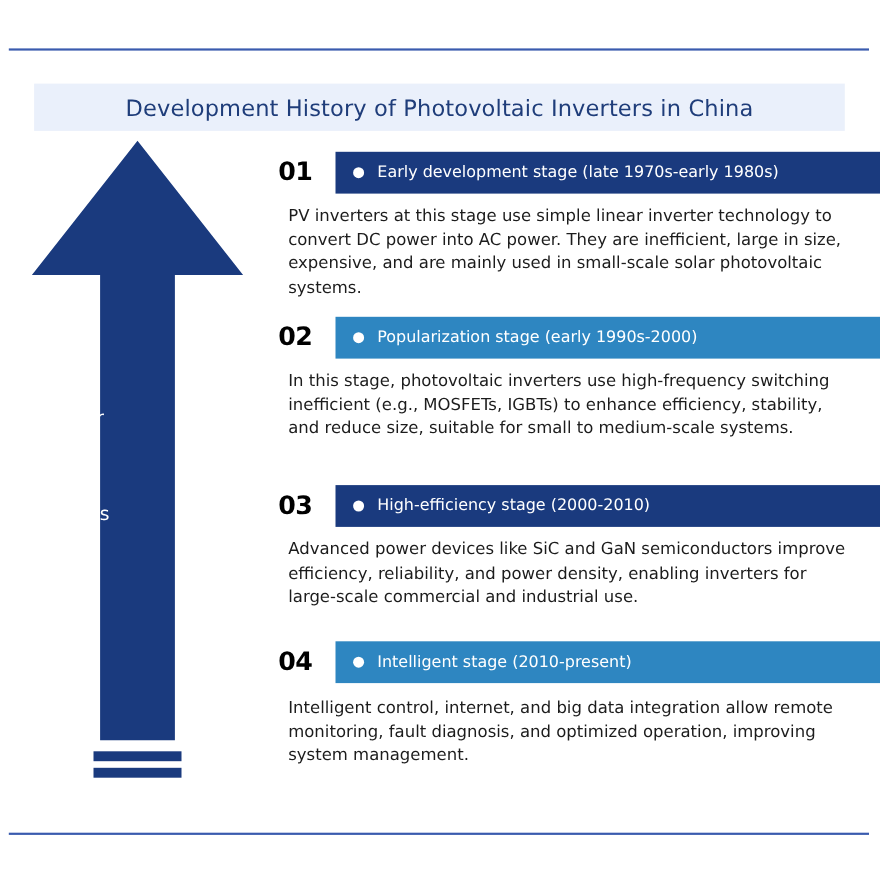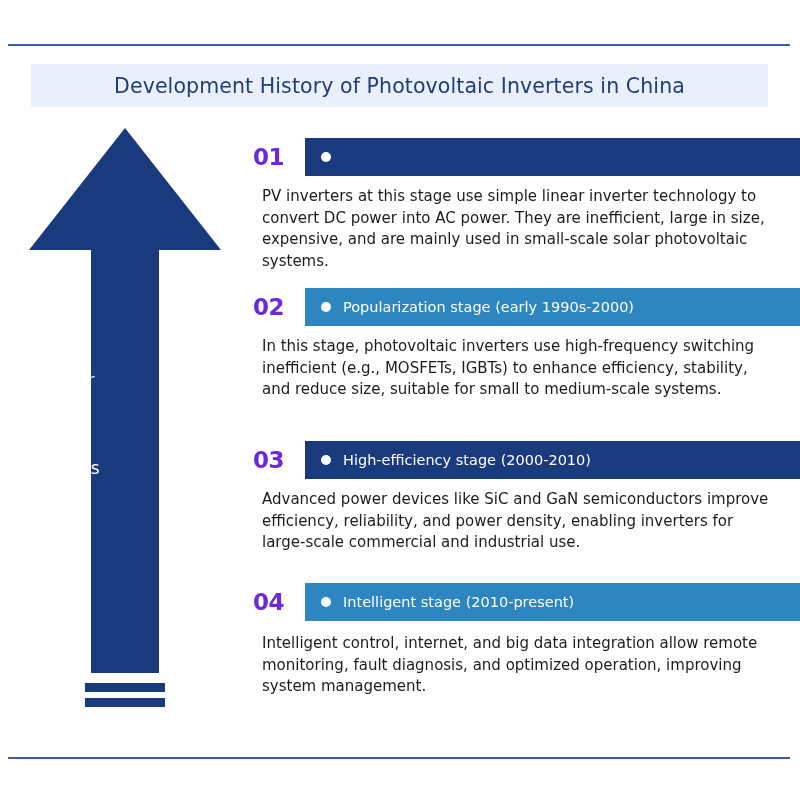--- a/index.html
+++ b/index.html
@@ -29,21 +29,21 @@
     height: 2px;
     background: #3A5BAE;
   }
   .rule-top { top: 44px; }
   .rule-bottom { top: 757px; }
 
   
   .title-bar {
     position: absolute;
     left: 31px;
-    top: 64px;
+    top: 76px;
     width: 737px;
     height: 43px;
     background: #EAF0FB;
     display: flex;
     align-items: center;
     justify-content: center;
   }
   .title-text {
     color: #1F3D7A;
     font-size: 20.5px;
@@ -82,21 +82,21 @@
     position: relative;
     height: 38px;
   }
   .stage-num {
     position: absolute;
     left: 0;
     top: 50%;
     transform: translateY(-50%);
     font-size: 23px;
     font-weight: bold;
-    color: #6d28d9;
+    color: #000000;
     letter-spacing: -0.5px;
   }
   .stage-bar {
     position: absolute;
     left: 52px;
     top: 0;
     width: 513px;
     height: 38px;
     display: flex;
     align-items: center;
@@ -159,20 +159,21 @@
       <div>stage</div>
       <div>Progress</div>
     </div>
   </div>
 
   <div class="stage s1">
     <div class="stage-head">
       <div class="stage-num">01</div>
       <div class="stage-bar bar-dark">
         <span class="bullet"></span>
+        <span class="stage-label">Early development stage (late 1970s-early 1980s)</span>
       </div>
     </div>
     <div class="stage-body">PV inverters at this stage use simple linear inverter technology to convert DC power into AC power. They are inefficient, large in size, expensive, and are mainly used in small-scale solar photovoltaic systems.</div>
   </div>
 
   <div class="stage s2">
     <div class="stage-head">
       <div class="stage-num">02</div>
       <div class="stage-bar bar-light">
         <span class="bullet"></span>

